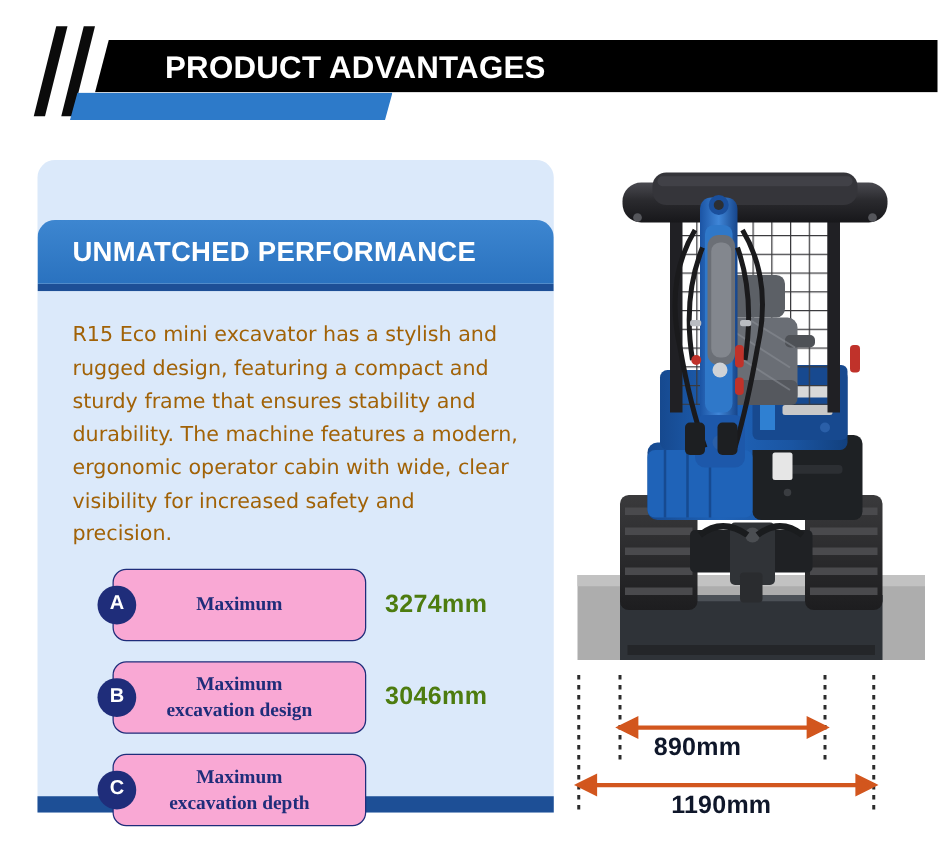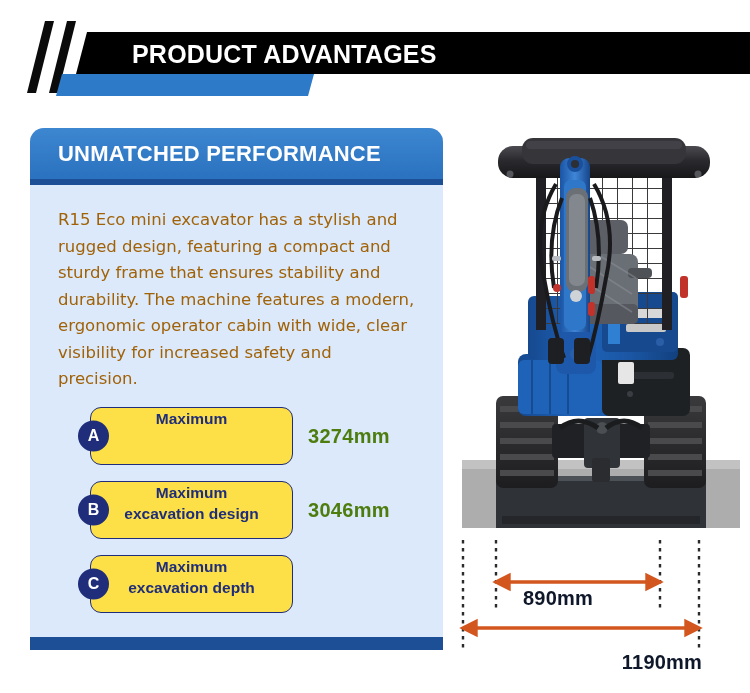--- a/index.html
+++ b/index.html
@@ -42,21 +42,21 @@
     position: absolute; left: 30px; top: 128px;
     width: 413px; height: 522px;
     background: #dbe9fa;
     border-radius: 14px 14px 0 0;
   }
   .card-head {
     position: relative; height: 57px;
     background: linear-gradient(180deg, #3d86d0 0%, #2a72bf 100%);
     border-radius: 14px 14px 0 0;
     border-bottom: 6px solid #1d4f96;
-    display: flex; align-items: center;
+    display: flex; align-items: center; margin-top: 48px;
   }
   .card-head-title {
     color: #ffffff; font-size: 22px; font-weight: bold;
     padding-left: 28px; letter-spacing: 0.2px; white-space: nowrap;
   }
   .card-foot {
     position: absolute; left: 0; bottom: 0; width: 413px; height: 13px;
     background: #1d4f96;
   }
   .card-body { padding: 22px 28px 0 28px; }
@@ -76,26 +76,27 @@
     transform: translateY(-50%);
     width: 31px; height: 31px; border-radius: 50%;
     background: #1f2d7a;
     display: flex; align-items: center; justify-content: center;
     color: #ffffff; font-size: 16px; font-weight: bold;
     z-index: 3;
   }
   .spec-pill {
     position: absolute; left: 32px; top: 0;
     width: 203px; height: 58px;
-    background: #fde047;
+    background: #f9a8d4;
     border: 1.6px solid #1f2d7a;
     border-radius: 11px;
     display: flex; flex-direction: column;
-    align-items: center; 
+    align-items: center; justify-content: center;
     z-index: 2;
+    font-family: Liberation Serif, serif;
   }
   .spec-pill span {
     color: #1f2d7a; font-size: 15.5px; font-weight: bold;
     line-height: 21px; white-space: nowrap;
   }
   .spec-value {
     position: absolute; left: 250px; top: 50%;
     transform: translateY(-50%);
     color: #4d7c0f; font-size: 20px; font-weight: bold;
     letter-spacing: 0.3px; white-space: nowrap;
@@ -106,21 +107,21 @@
   .mach-svg { position: absolute; left: 0; top: 0; }
 
   
   .dims { position: absolute; left: 452px; top: 540px; width: 298px; height: 153px; }
   .dim-svg { position: absolute; left: 0; top: 0; }
   .dim-label {
     position: absolute; color: #0f172a; font-size: 20px; font-weight: bold;
     white-space: nowrap; letter-spacing: 0.2px;
   }
   .dim-890 { left: 0; top: 47px; width: 212px; text-align: center; }
-  .dim-1190 { left: 0; top: 111px; width: 250px; text-align: right; }
+  .dim-1190 { left: 0; top: 93px; width: 250px; text-align: center; }
 </style>
 </head>
 <body>
 
 <div id="root">
 
   <div class="banner">
     <div class="slash slash-1"></div>
     <div class="slash slash-2"></div>
     <div class="blackbar"></div>

